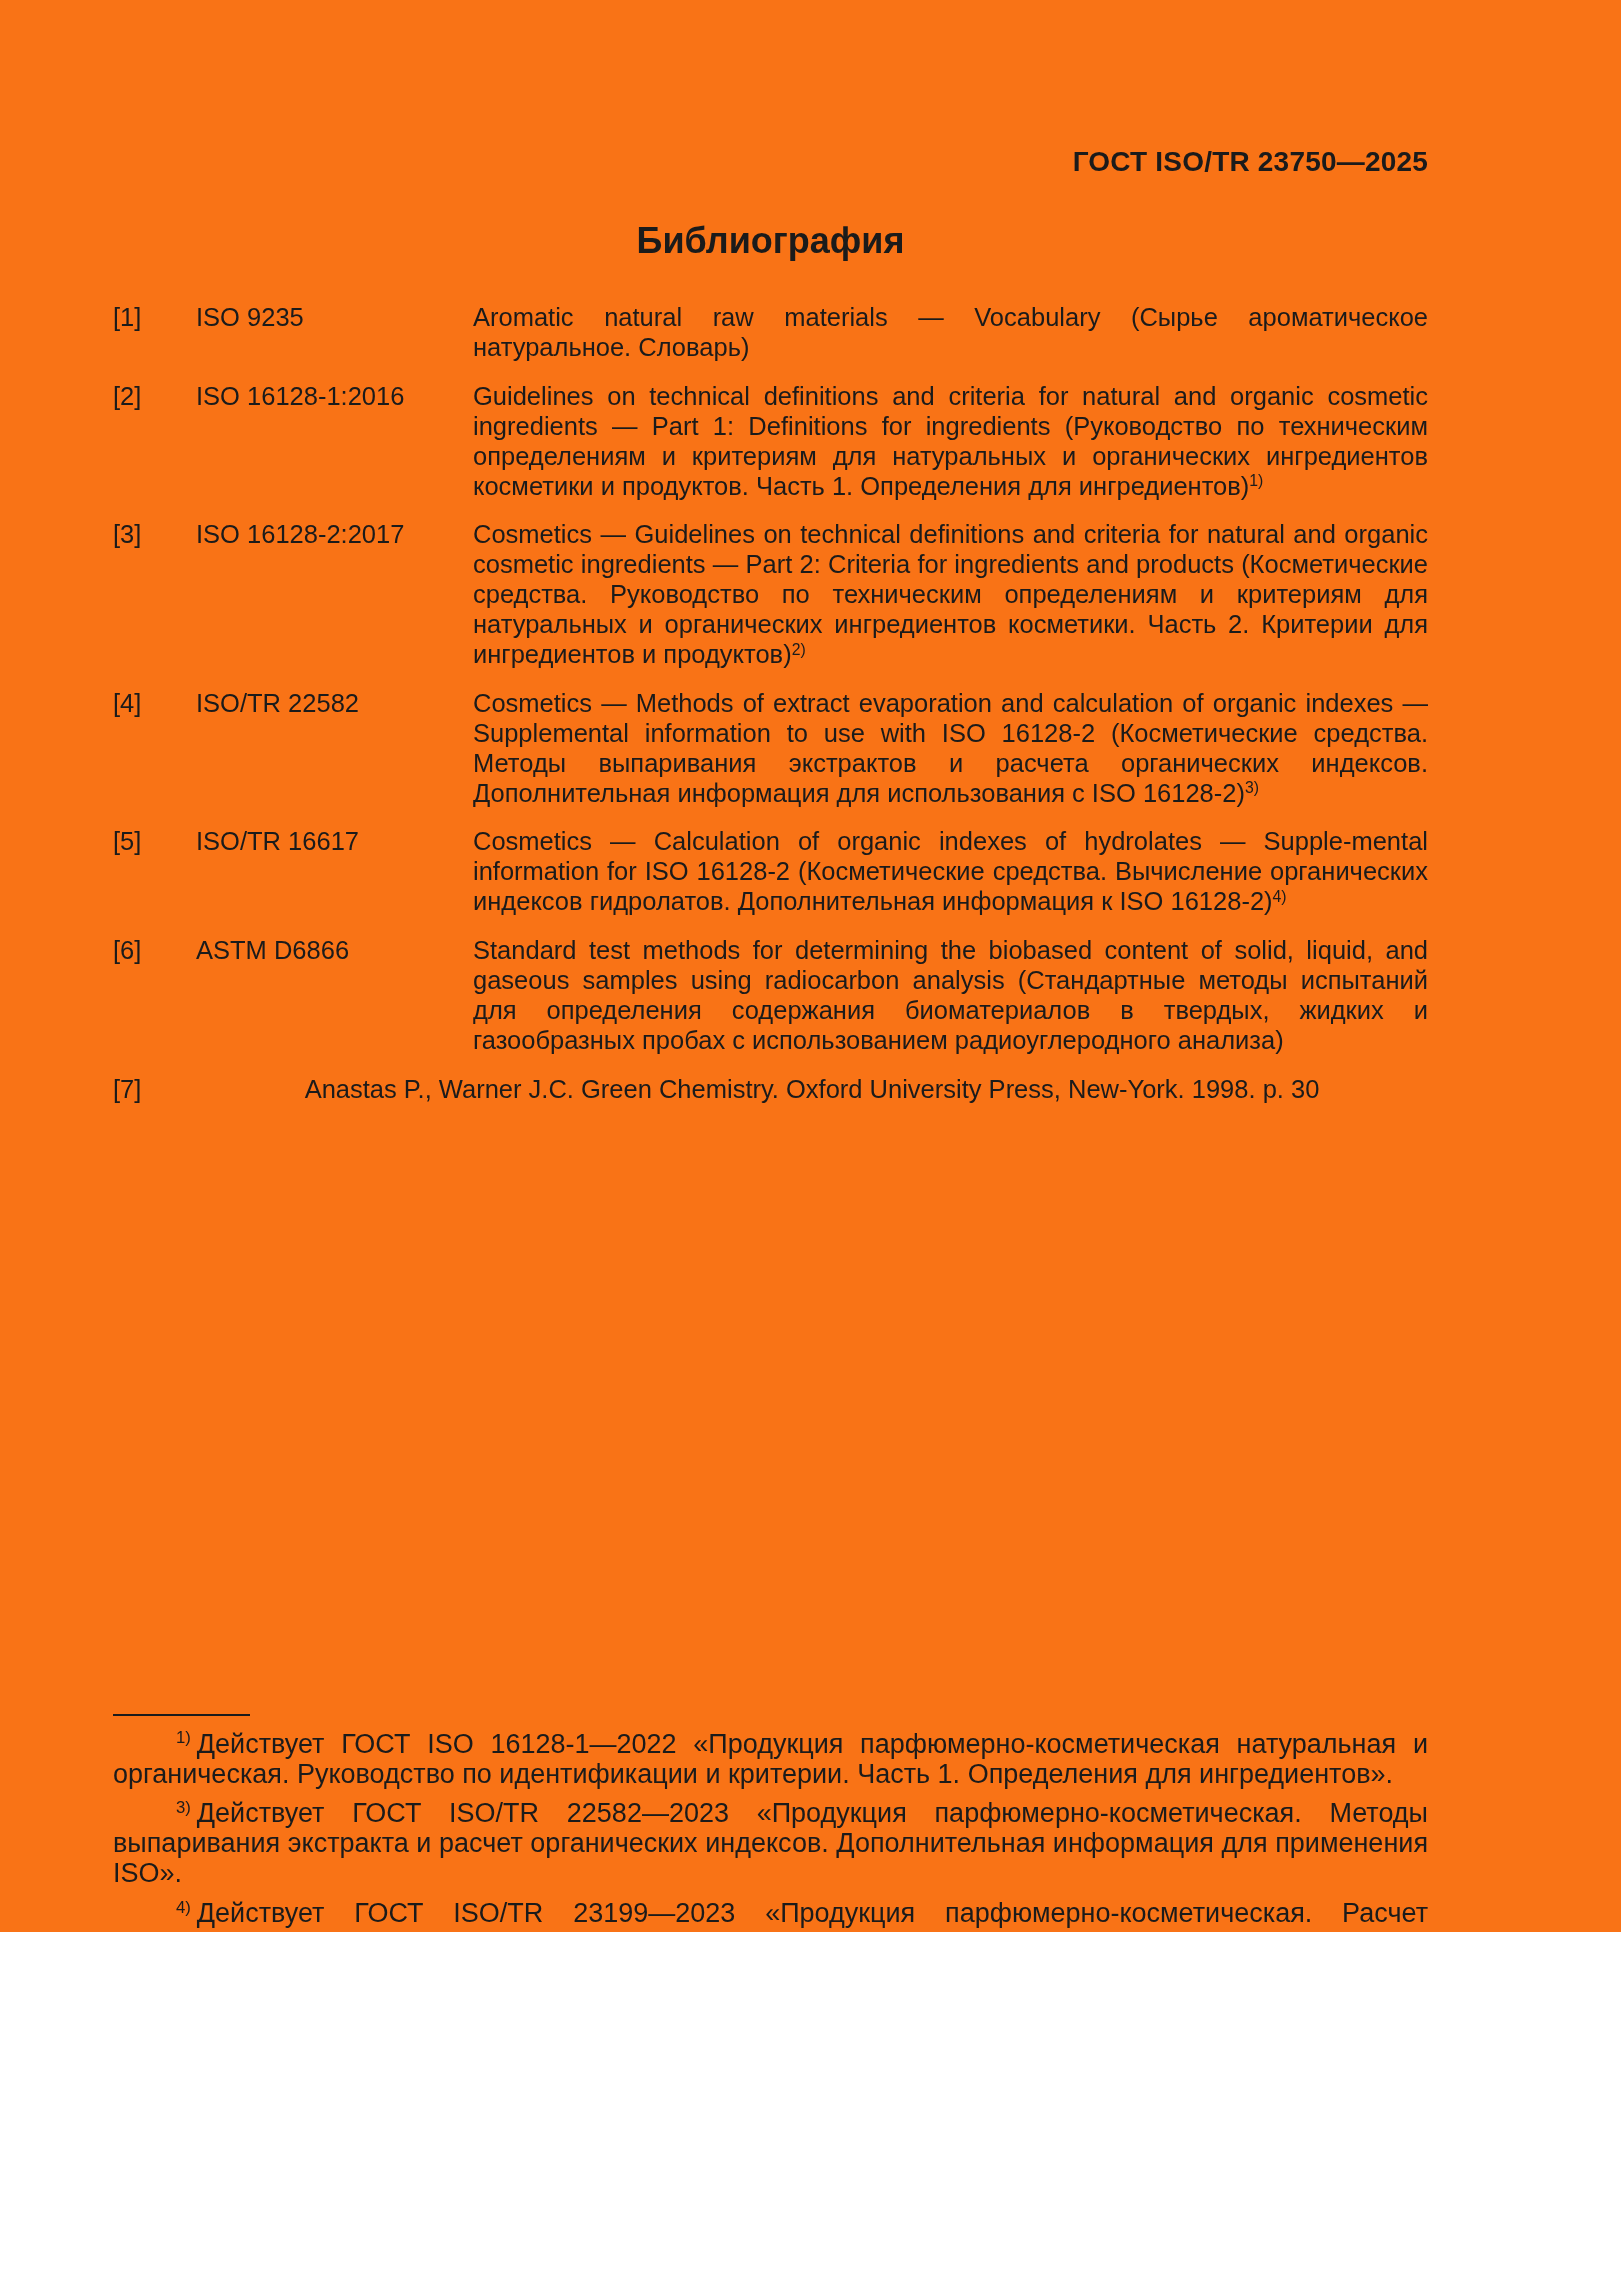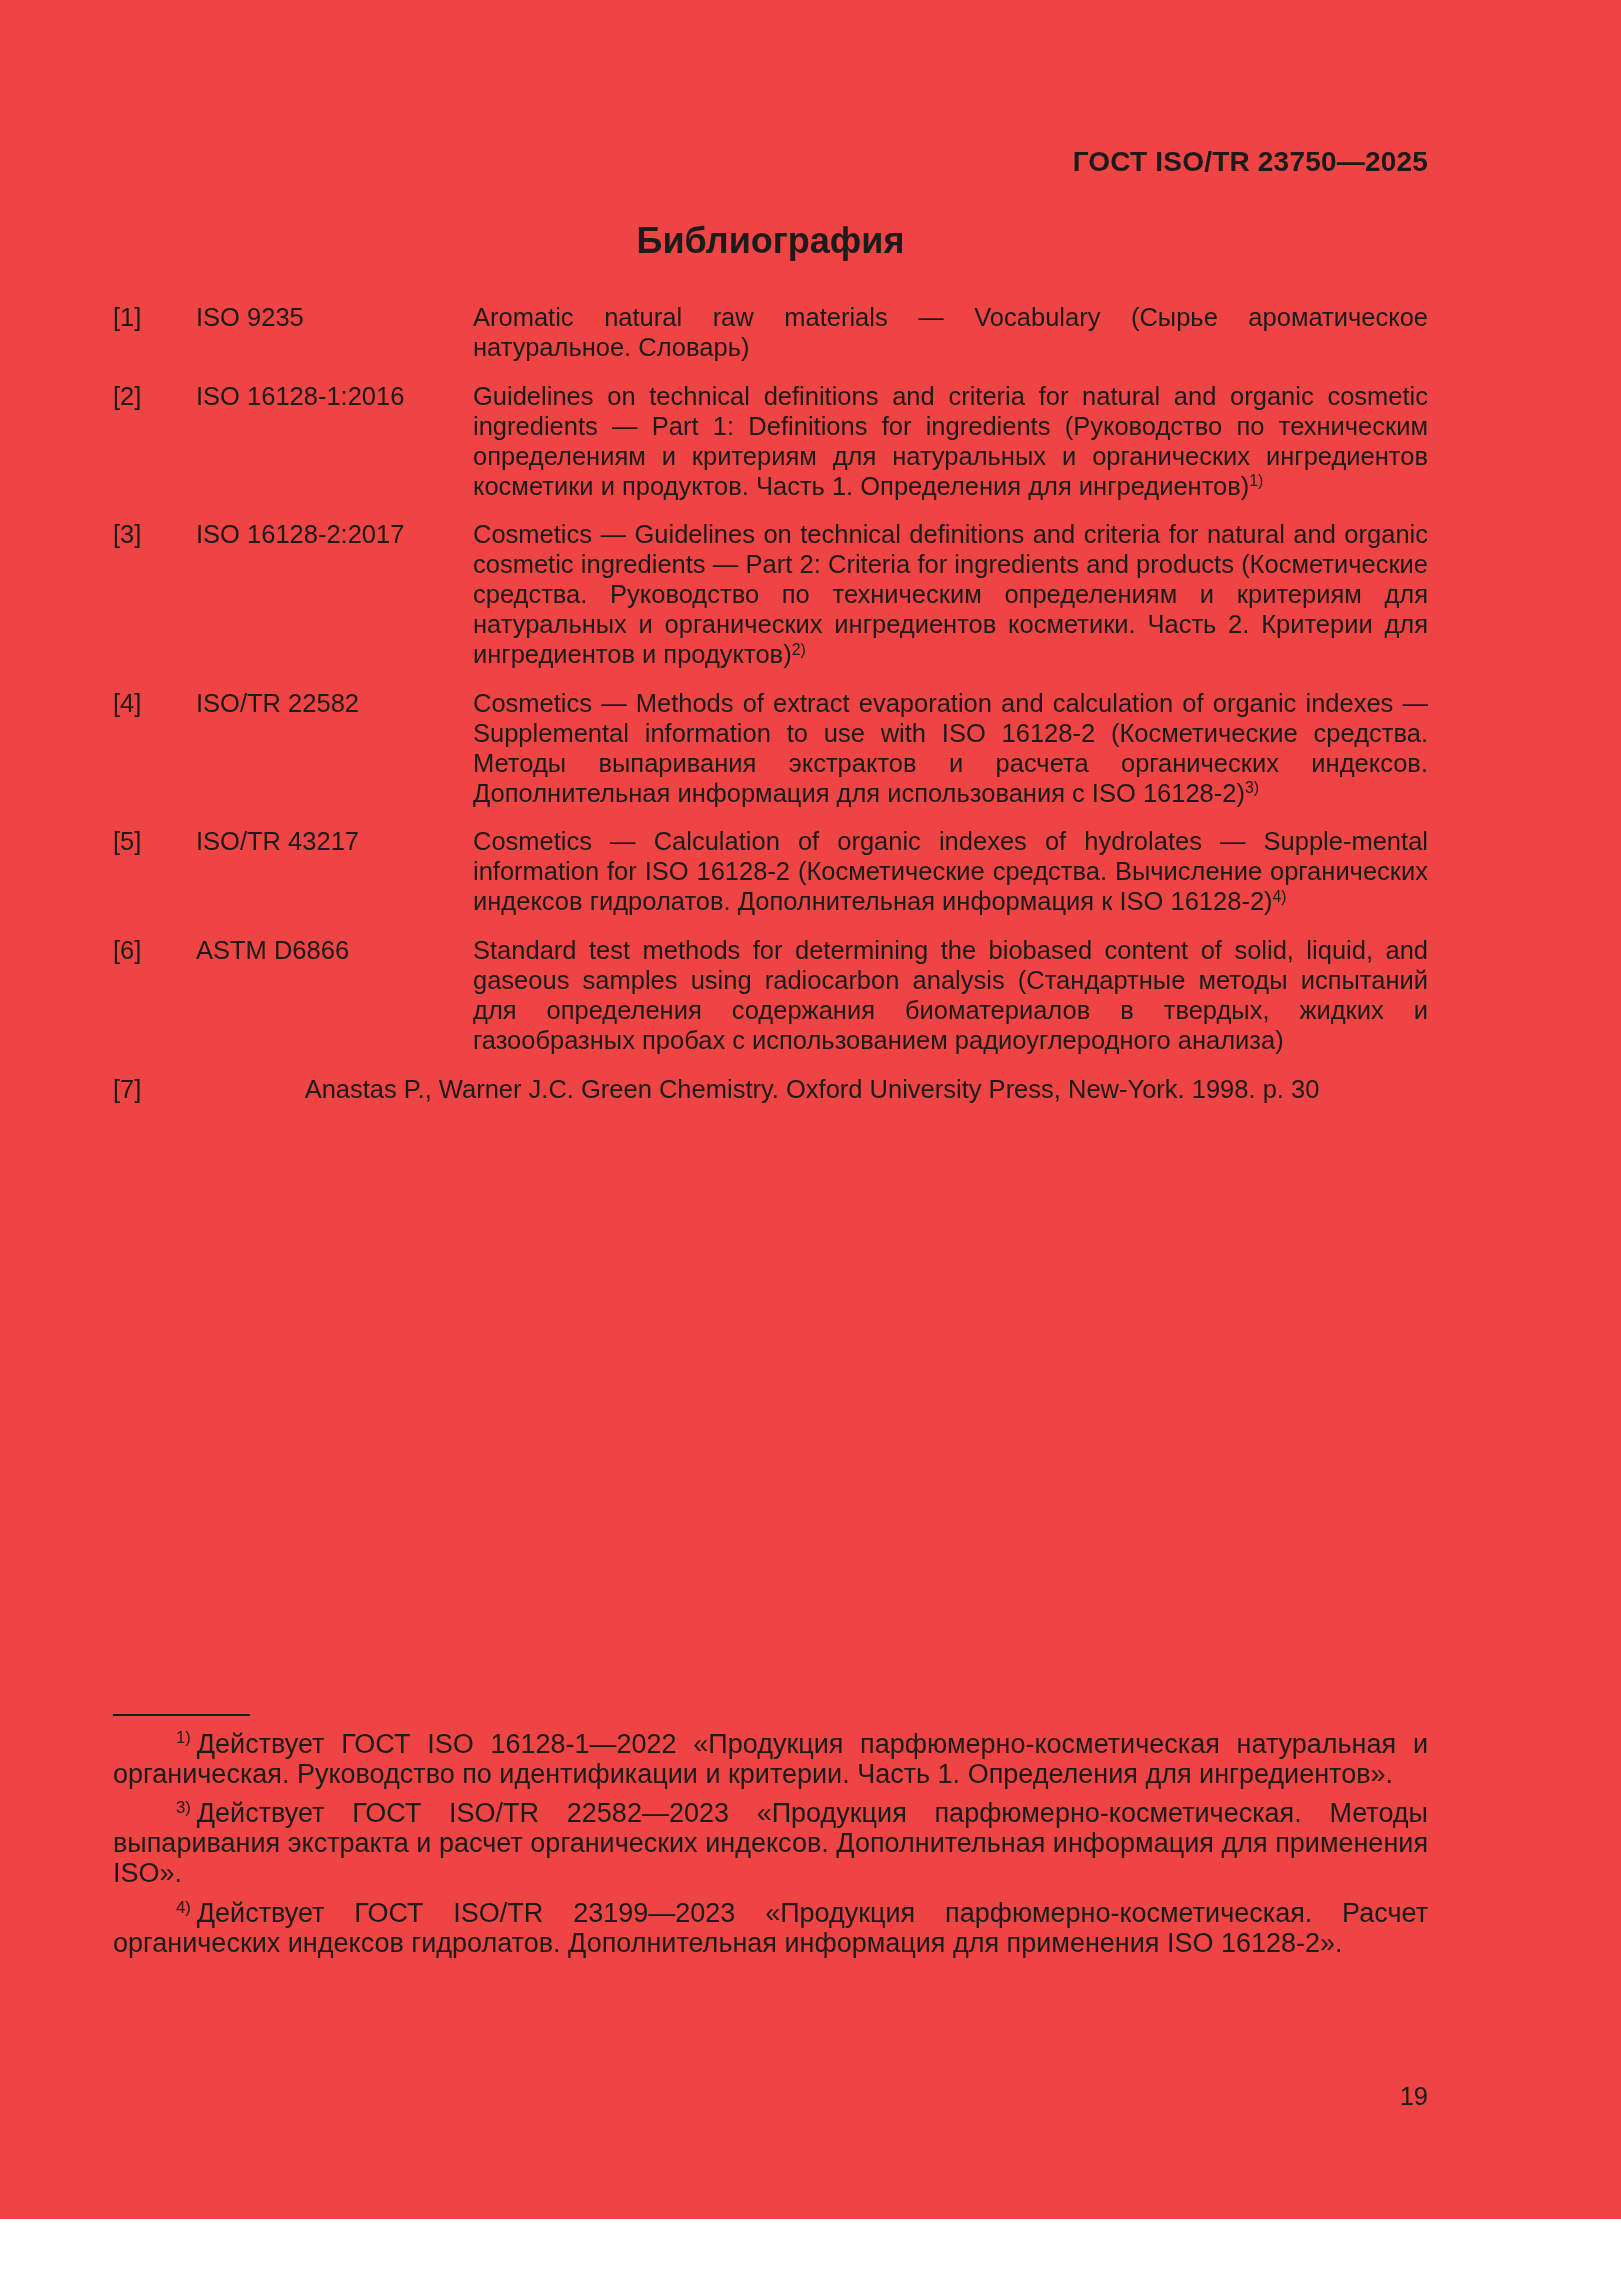--- a/index.html
+++ b/index.html
@@ -3,22 +3,22 @@
 <meta charset="utf-8">
 <style>
   html, body {
     margin: 0;
     padding: 0;
     background: #ffffff;
   }
   .page {
     position: relative;
     width: 1621px;
-    height: 2219px;
-    background: #ef4444;
+    height: 1932px;
+    background: #f97316;
     font-family: "Liberation Sans", "DejaVu Sans", sans-serif;
     color: #1b1b1b;
     overflow: hidden;
   }
   .content {
     position: absolute;
     left: 113px;
     top: 0;
     width: 1315px;
   }
@@ -124,21 +124,21 @@
       </div>
 
       <div class="bib-entry">
         <span class="bib-marker">[4]</span>
         <span class="bib-code">ISO/TR 22582</span>
         <span class="bib-desc"><span>Cosmetics — Methods of extract evaporation and calculation of organic indexes — Supplemental information to use with ISO 16128-2 (Косметические средства. Методы выпаривания экстрактов и расчета органических индексов. Дополнительная информация для использования с ISO 16128-2)</span><sup class="fn-ref">3)</sup></span>
       </div>
 
       <div class="bib-entry">
         <span class="bib-marker">[5]</span>
-        <span class="bib-code">ISO/TR 43217</span>
+        <span class="bib-code">ISO/TR 16617</span>
         <span class="bib-desc"><span>Cosmetics — Calculation of organic indexes of hydrolates — Supple-mental information for ISO 16128-2 (Косметические средства. Вычисление органических индексов гидролатов. Дополнительная информация к ISO 16128-2)</span><sup class="fn-ref">4)</sup></span>
       </div>
 
       <div class="bib-entry">
         <span class="bib-marker">[6]</span>
         <span class="bib-code">ASTM D6866</span>
         <span class="bib-desc"><span>Standard test methods for determining the biobased content of solid, liquid, and gaseous samples using radiocarbon analysis (Стандартные методы испытаний для определения содержания биоматериалов в твердых, жидких и газообразных пробах с использованием радиоуглеродного анализа)</span><sup class="fn-ref"></sup></span>
       </div>
 
       <div class="bib-entry wide">

